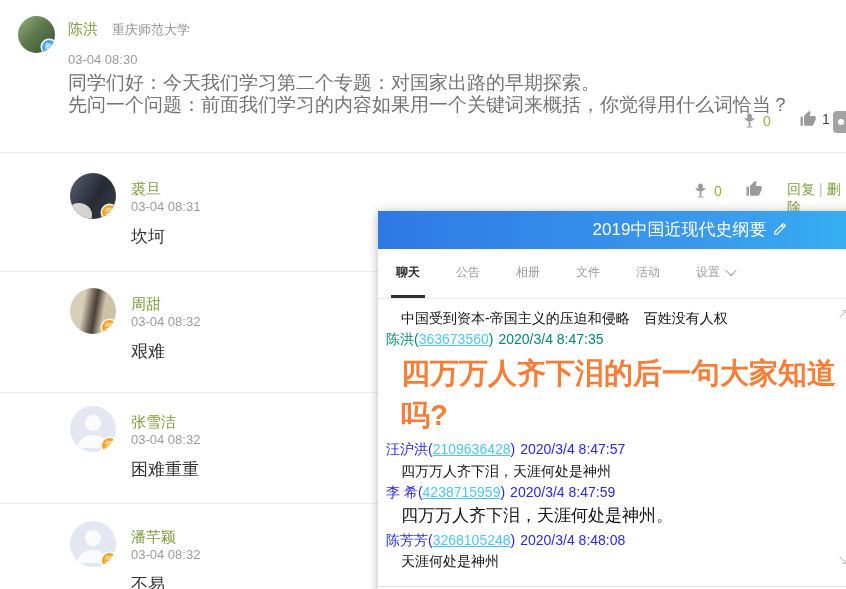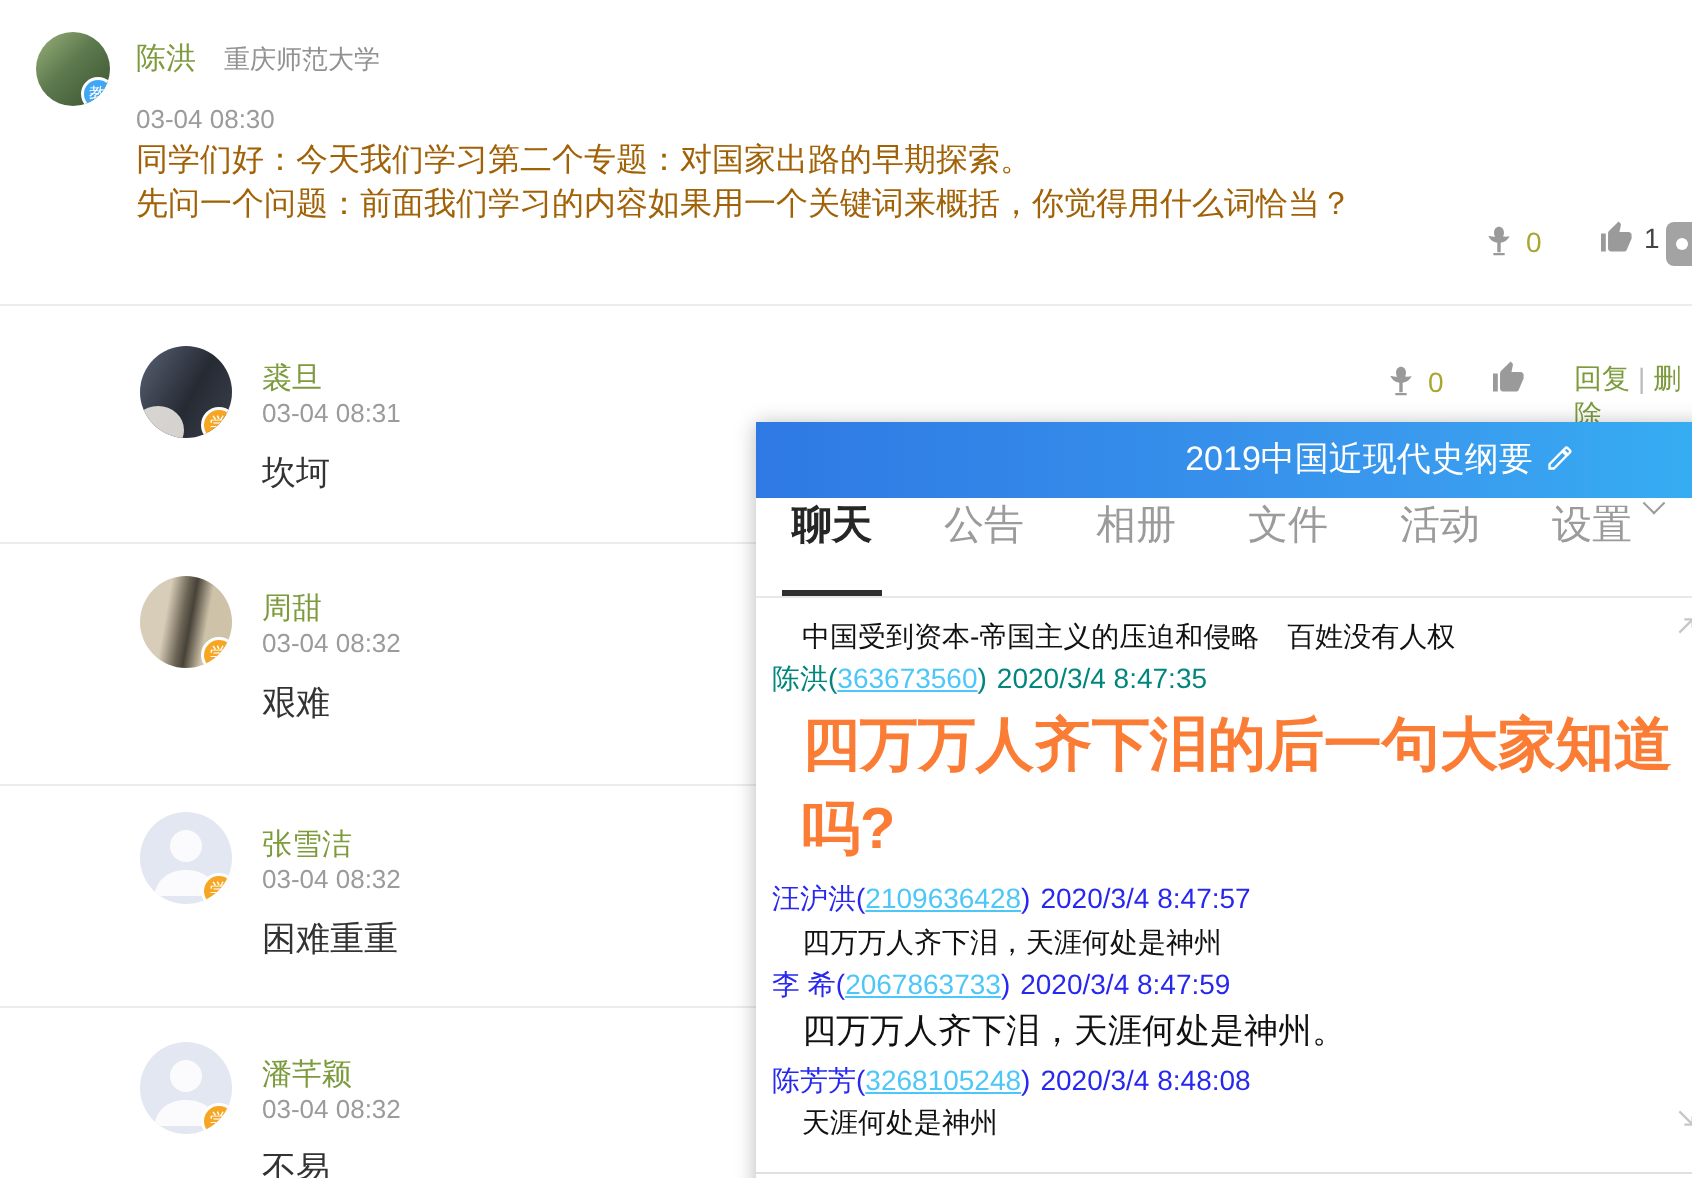--- a/index.html
+++ b/index.html
@@ -24,21 +24,21 @@
   .av-r1 { background:linear-gradient(120deg,#596274 0%,#262a33 55%,#3c414d 100%); }
   .av-r1::after{ content:""; position:absolute; left:-4px; bottom:-8px; width:26px; height:24px;
     background:#e9e6e0; border-radius:50%; opacity:.9; }
   .av-r2 { background:linear-gradient(100deg,#d8cdb8 30%,#6e6657 46%,#474238 54%,#cec2a9 70%); }
   .av-default { background:#e3e7f1; }
   .av-default svg{ position:absolute; left:0; top:0; }
 
   .uname { color:#7d9b3c; font-size:15px; }
   .org   { color:#919191; font-size:13px; margin-left:14px; }
   .ptime { color:#9b9b9b; font-size:13px; }
-  .pmsg  { color:#a16207; font-size:16px; }
+  .pmsg  { color:#737373; font-size:19px; }
 
   .t-name { position:absolute; left:68px; top:20px;font-family:Liberation Mono, monospace; }
   .t-time { position:absolute; left:68px; top:52px; }
   .t-line1{ position:absolute; left:68px; top:70px; }
   .t-line2{ position:absolute; left:68px; top:92px; }
 
   .icon-grp { position:absolute; display:flex; align-items:center; gap:5px; font-size:14px; cursor:pointer; }
   .cnt-olive { color:#a8a632; }
   .cnt-dark  { color:#444; }
   .icon-grp svg { display:block; }
@@ -65,21 +65,21 @@
     box-shadow:0 1px 10px rgba(0,0,0,.28); z-index:10; }
   .titlebar { position:relative; height:38px;
     background:linear-gradient(90deg,#2e79e4 0%,#3a9bee 55%,#2fc3f8 100%);
     cursor:default; }
   .titlebar .wtitle { position:absolute; left:0; right:0; top:0; line-height:38px;
     text-align:center; color:#fff; font-size:17px; }
   .titlebar .pencil { display:inline-block; vertical-align:-1px; margin-left:7px; cursor:pointer; }
 
   .tabbar { position:relative; height:50px; border-bottom:1px solid #e8e8e8;
     display:flex; align-items:stretch; padding-left:13px; }
-  .tab { font-size:20px; color:#9b9b9b; display:flex; padding:0 5px;
+  .tab { font-size:12px; color:#9b9b9b; display:flex; align-items:center; padding:0 5px;
     margin-right:26px; cursor:pointer; border-bottom:3px solid transparent; }
   .tab.active { color:#262626; font-weight:bold; border-bottom-color:#303030; }
   .chev { display:inline-block; width:8px; height:8px; border-right:1.5px solid #9b9b9b;
     border-bottom:1.5px solid #9b9b9b; transform:rotate(45deg) translate(-1px,-1px);
     margin-left:7px; }
 
   .chatarea { position:absolute; left:0; top:89px; width:624px; height:287px; overflow:hidden;
     padding:6px 0 0 8px; }
   .c-text  { margin:3px 0 3px 15px; color:#111; font-size:14px; line-height:1.3; }
   .c-large { font-size:17px; margin:4px 0 4px 15px; color:#111; line-height:1.3; }
@@ -230,21 +230,21 @@
       </div>
 
       <div class="c-huge">四万万人齐下泪的后一句大家知道吗?</div>
 
       <div class="c-sender other">
         <span>汪沪洪</span><span class="s-qq"><a>2109636428</a></span><span class="s-time">2020/3/4 8:47:57</span>
       </div>
       <div class="c-text">四万万人齐下泪，天涯何处是神州</div>
 
       <div class="c-sender other">
-        <span>李 希</span><span class="s-qq"><a>2067863733</a></span><span class="s-time">2020/3/4 8:47:59</span>
+        <span>李 希</span><span class="s-qq"><a>4238715959</a></span><span class="s-time">2020/3/4 8:47:59</span>
       </div>
       <div class="c-large">四万万人齐下泪，天涯何处是神州。</div>
 
       <div class="c-sender other">
         <span>陈芳芳</span><span class="s-qq"><a>3268105248</a></span><span class="s-time">2020/3/4 8:48:08</span>
       </div>
       <div class="c-text">天涯何处是神州</div>
     </div>
 
     <span class="corner-arrow ca-top"><svg width="10" height="10" viewBox="0 0 12 12" fill="none" stroke="#b5b5b5" stroke-width="1.4">

